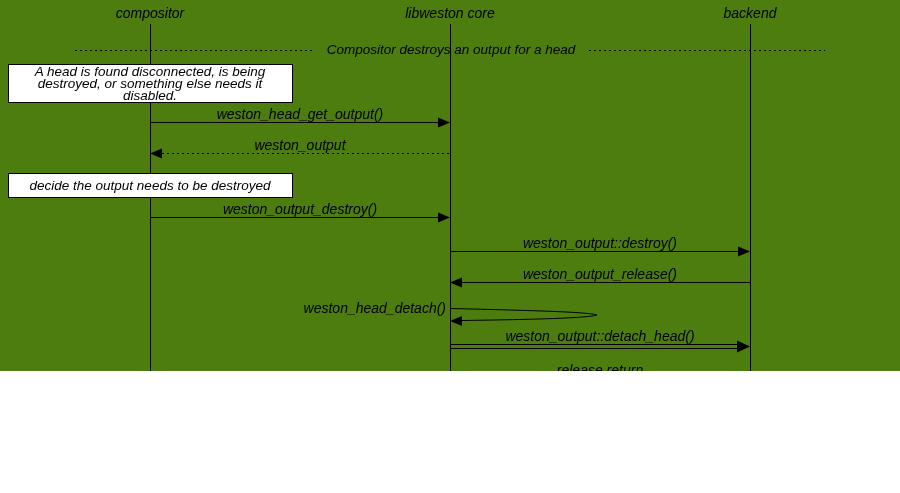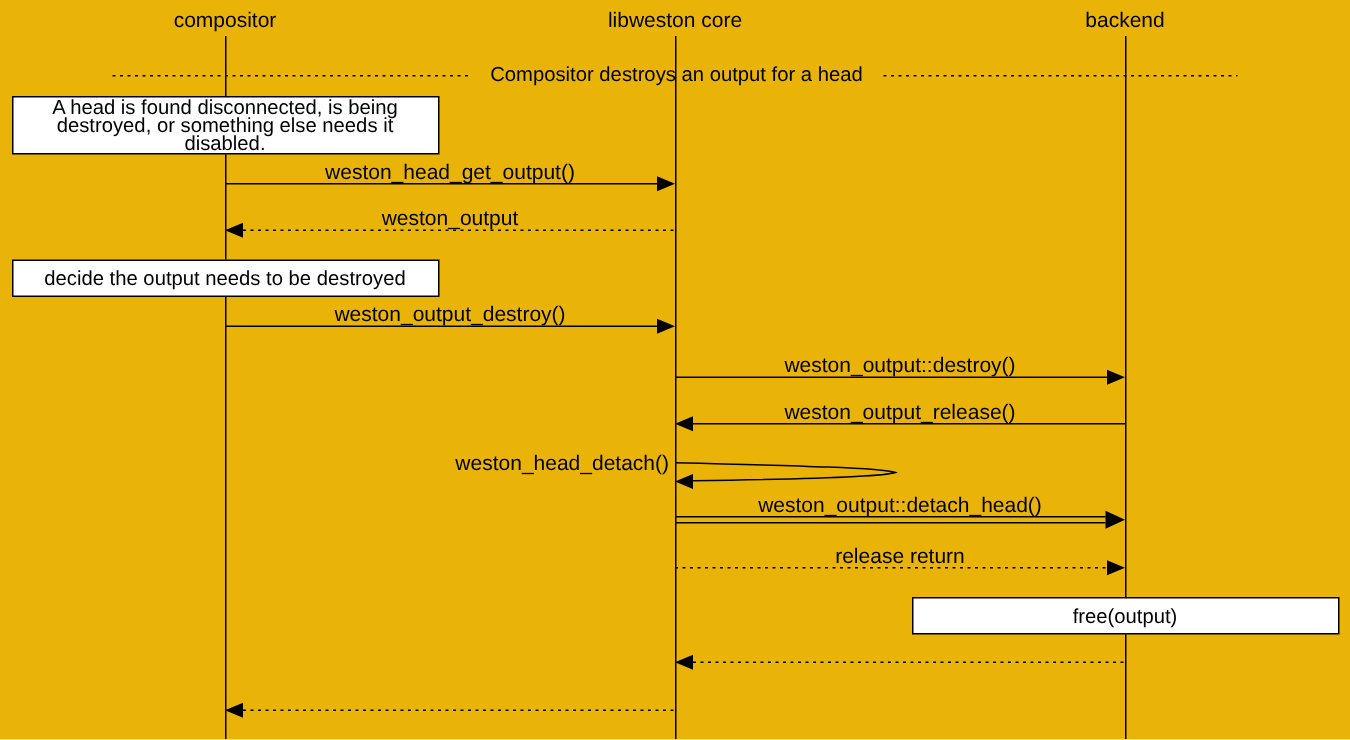--- a/index.html
+++ b/index.html
@@ -1,16 +1,16 @@
 <!DOCTYPE html>
 <html><head>
 <meta charset="utf-8">
 <style>
   html, body { margin: 0; padding: 0; background: #ffffff; }
-  .canvas { width: 900px; height: 493px; position: relative; background: #eab308; }
+  .canvas { width: 900px; height: 371px; position: relative; background: #4d7c0f; font-style: italic; }
   svg { display: block; }
   svg text {
     font-family: "Liberation Sans", sans-serif;
     fill: #000000;
   }
   .participant { font-size: 14px; text-anchor: middle; }
   .msg { font-size: 14px; text-anchor: middle; }
   .msg-end { font-size: 14px; text-anchor: end; }
   .note-text { font-size: 13.5px; text-anchor: middle; }
   .divider-text { font-size: 13.5px; text-anchor: middle; }

